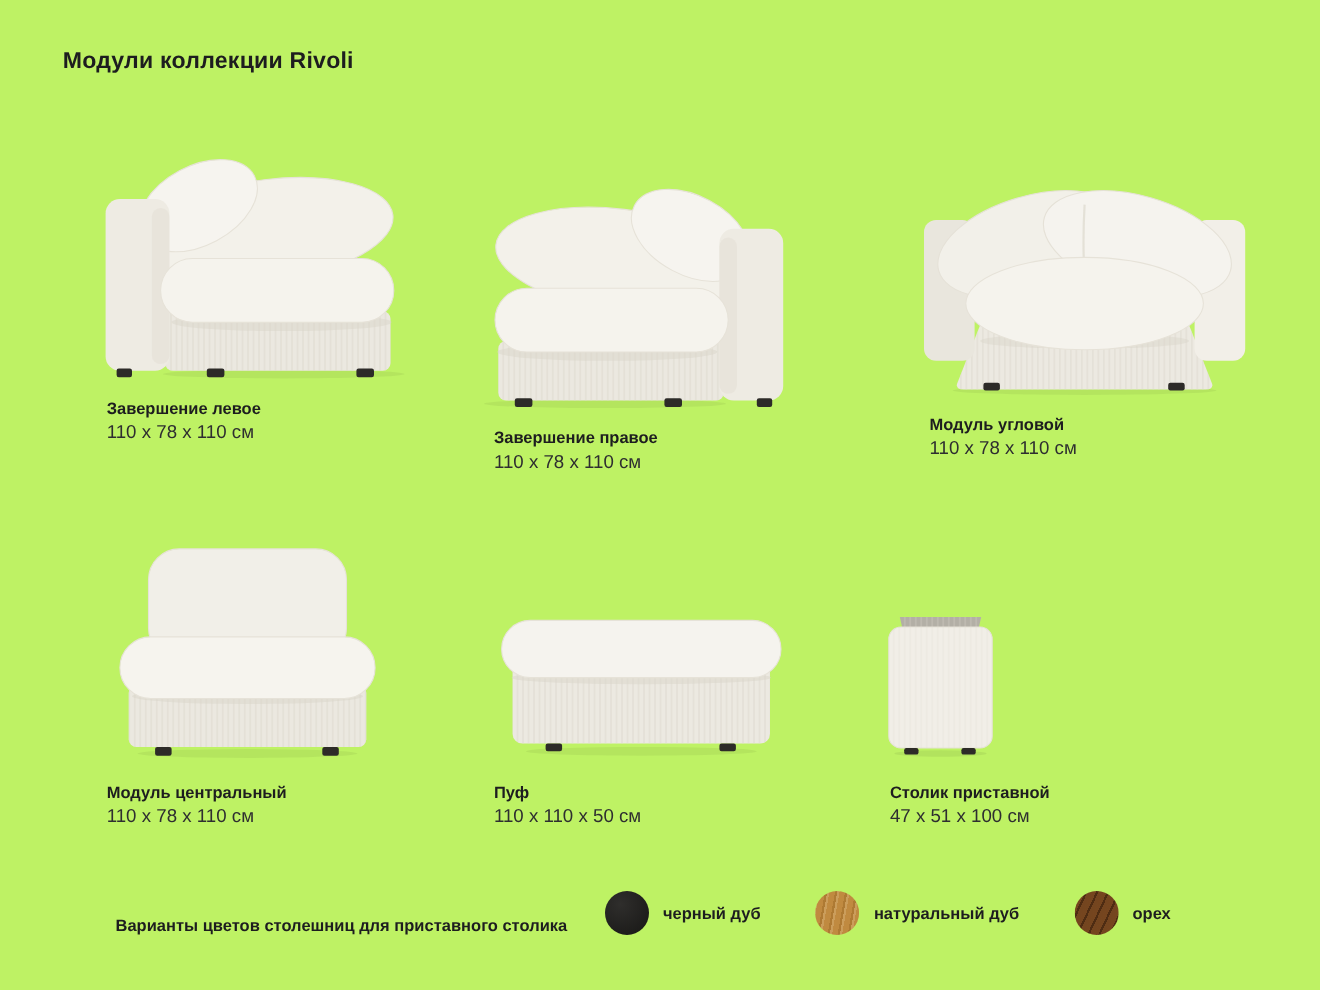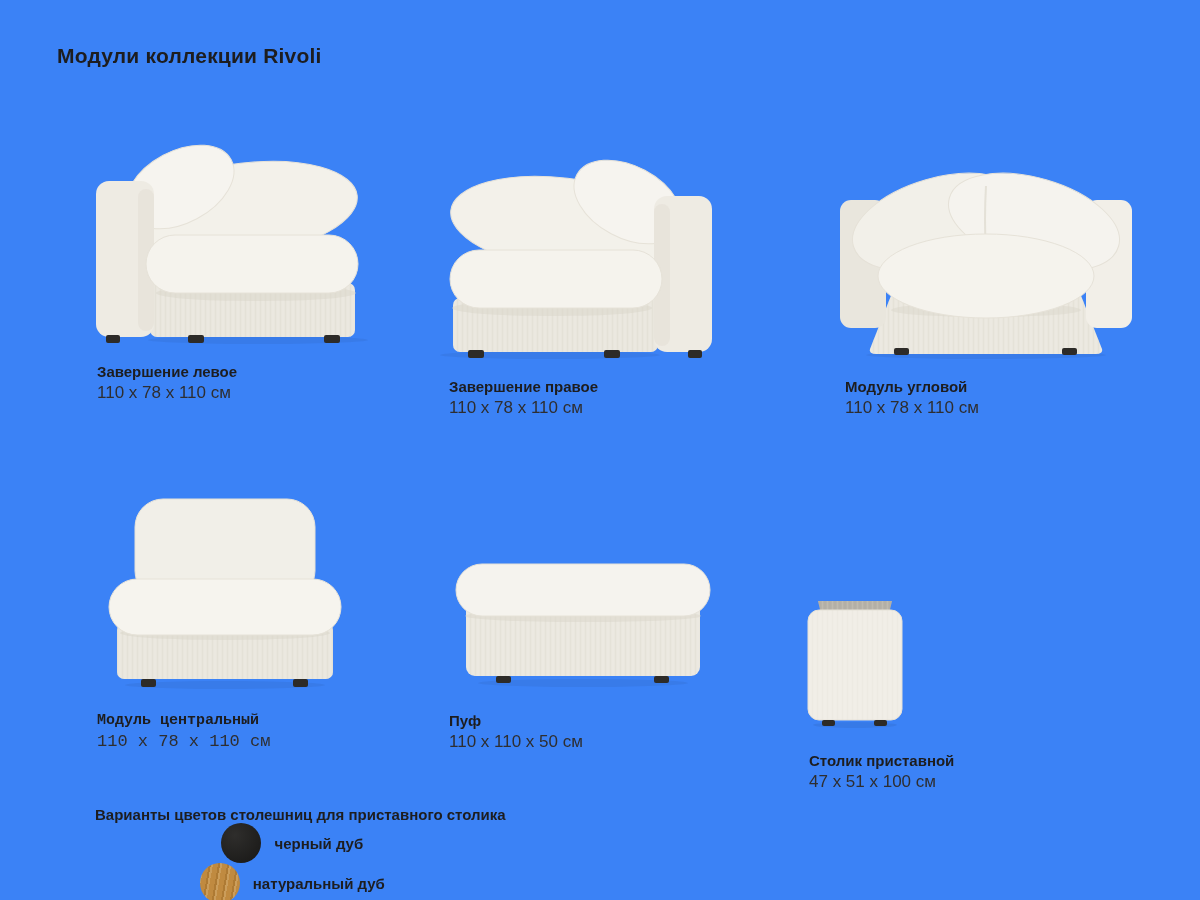--- a/index.html
+++ b/index.html
@@ -1,21 +1,21 @@
 <!DOCTYPE html>
 <html><head>
 <meta charset="utf-8">
 <style>
   html, body { margin: 0; padding: 0; background: #ffffff; }
   body { font-family: "Liberation Sans", sans-serif; color: #1d1d1f; }
   .page {
     position: relative;
     width: 1200px;
     height: 900px;
-    background: #3b82f6;
+    background: #bef264;
     overflow: hidden;
   }
   .title {
     position: absolute;
     left: 57px;
     top: 44px;
     font-size: 21px;
     font-weight: 700;
     letter-spacing: 0.2px;
     color: #1d1d1f;
@@ -32,40 +32,39 @@
   }
   .mod-dims {
     font-size: 17px;
     font-weight: 400;
     line-height: 21px;
     color: #2e2e30;
     white-space: nowrap;
   }
   
   .card-1 { left: 97px;  top: 361px; }
-  .card-2 { left: 449px; top: 376px; }
+  .card-2 { left: 449px; top: 388px; }
   .card-3 { left: 809px; top: 376px; margin-left: 36px; }
-  .card-4 { left: 97px;  top: 710px; font-family: Liberation Mono, monospace; }
+  .card-4 { left: 97px;  top: 710px; }
   .card-5 { left: 449px; top: 710px; }
-  .card-6 { left: 809px; top: 710px; margin-top: 40px; }
+  .card-6 { left: 809px; top: 710px; }
   .art-1 { left: -9px;  top: -226px; }
   .art-2 { left: -9px;  top: -226px; }
   .art-3 { left: -9px;  top: -216px; }
   .art-4 { left: -2px;  top: -215px; }
   .art-5 { left: -1px;  top: -152px; }
   .art-6 { left: -9px;  top: -152px; }
 
   .legend {
     position: absolute;
-    left: 95px;
+    left: 105px;
     top: 806px;
     height: 44px;
     display: flex;
-    align-items: center;
-    flex-direction: column;
+    align-items: flex-end;
   }
   .legend-label {
     font-size: 15px;
     font-weight: 600;
     color: #1d1d1f;
     margin-right: 34px;
     white-space: nowrap;
   }
   .legend-item {
     display: flex;

